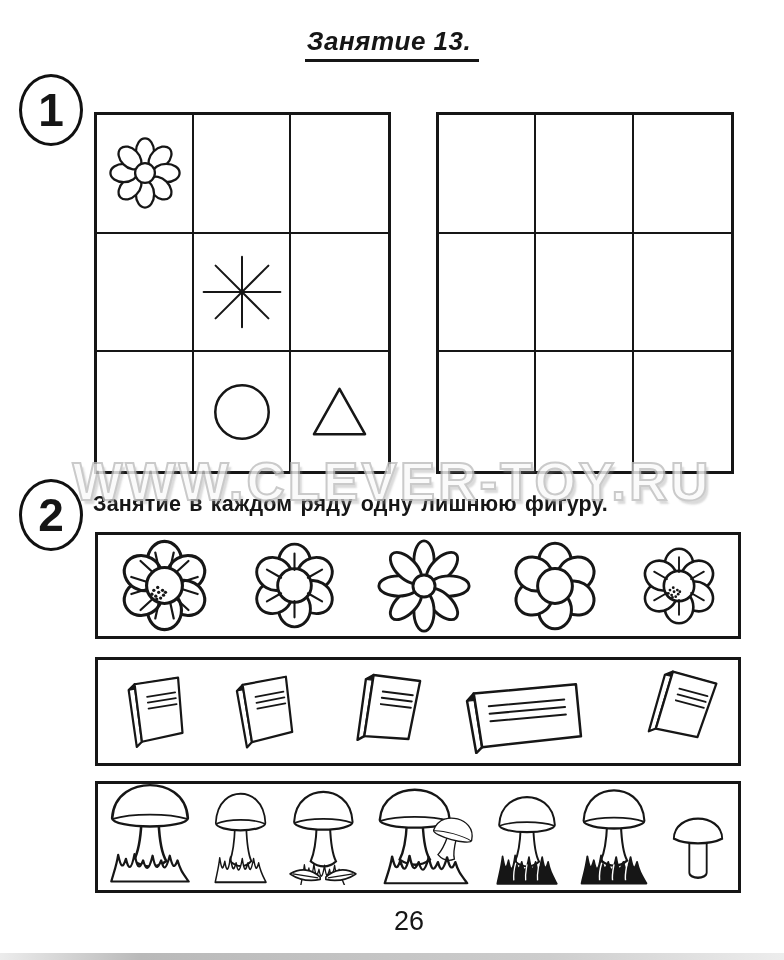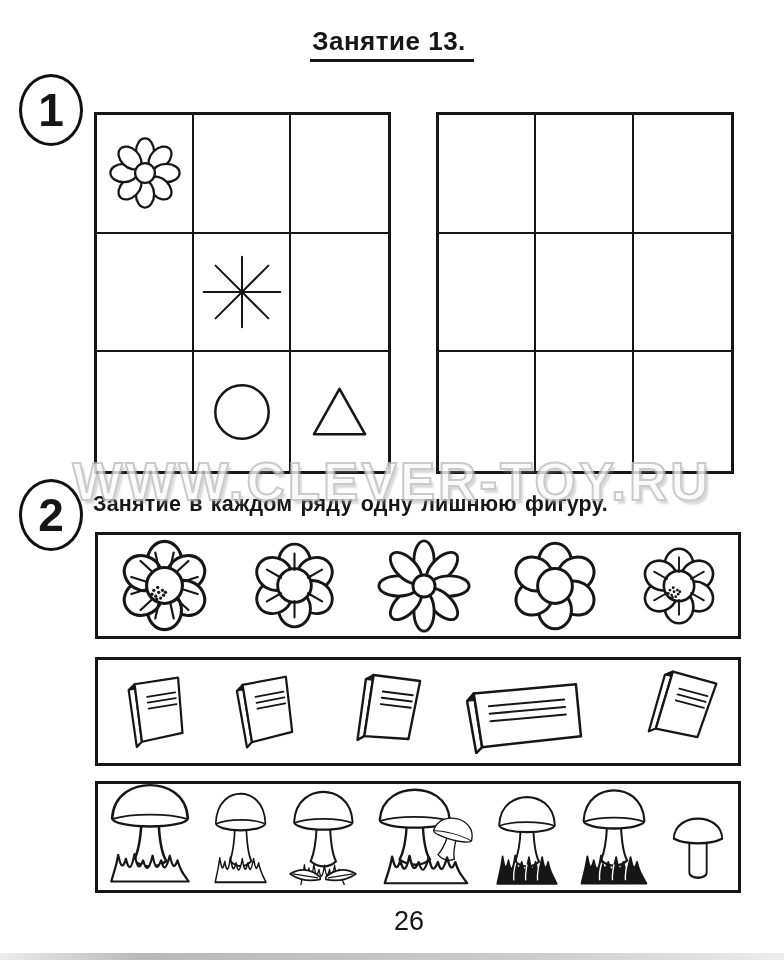--- a/index.html
+++ b/index.html
@@ -1,20 +1,20 @@
 <!DOCTYPE html>
 <html><head>
 <meta charset="utf-8">
 <style>
   html,body { margin:0; padding:0; background:#ffffff; }
   .page { position:relative; width:784px; height:960px; background:#ffffff;
           font-family:"Liberation Sans", sans-serif; color:#161616; overflow:hidden; }
 
   .title { position:absolute; top:26px; left:0; width:100%; text-align:center;
-           font-size:26px; font-weight:700; letter-spacing:0.5px; }
+           font-size:26px; font-weight:700; letter-spacing:0.5px;font-style:italic; }
   .title span { border-bottom:3px solid #161616; padding:0 8px 3px 2px; }
 
   .badge { position:absolute; width:58px; height:66px; border:3.5px solid #111;
            border-radius:50%; display:flex; align-items:center; justify-content:center;
            font-size:46px; font-weight:800; background:#fff; }
   .b1 { left:19px; top:74px; }
   .b2 { left:19px; top:479px; }
 
   .instr { position:absolute; left:93px; font-size:21.5px; font-weight:700;
            letter-spacing:0.2px; word-spacing:2px; white-space:nowrap; }

